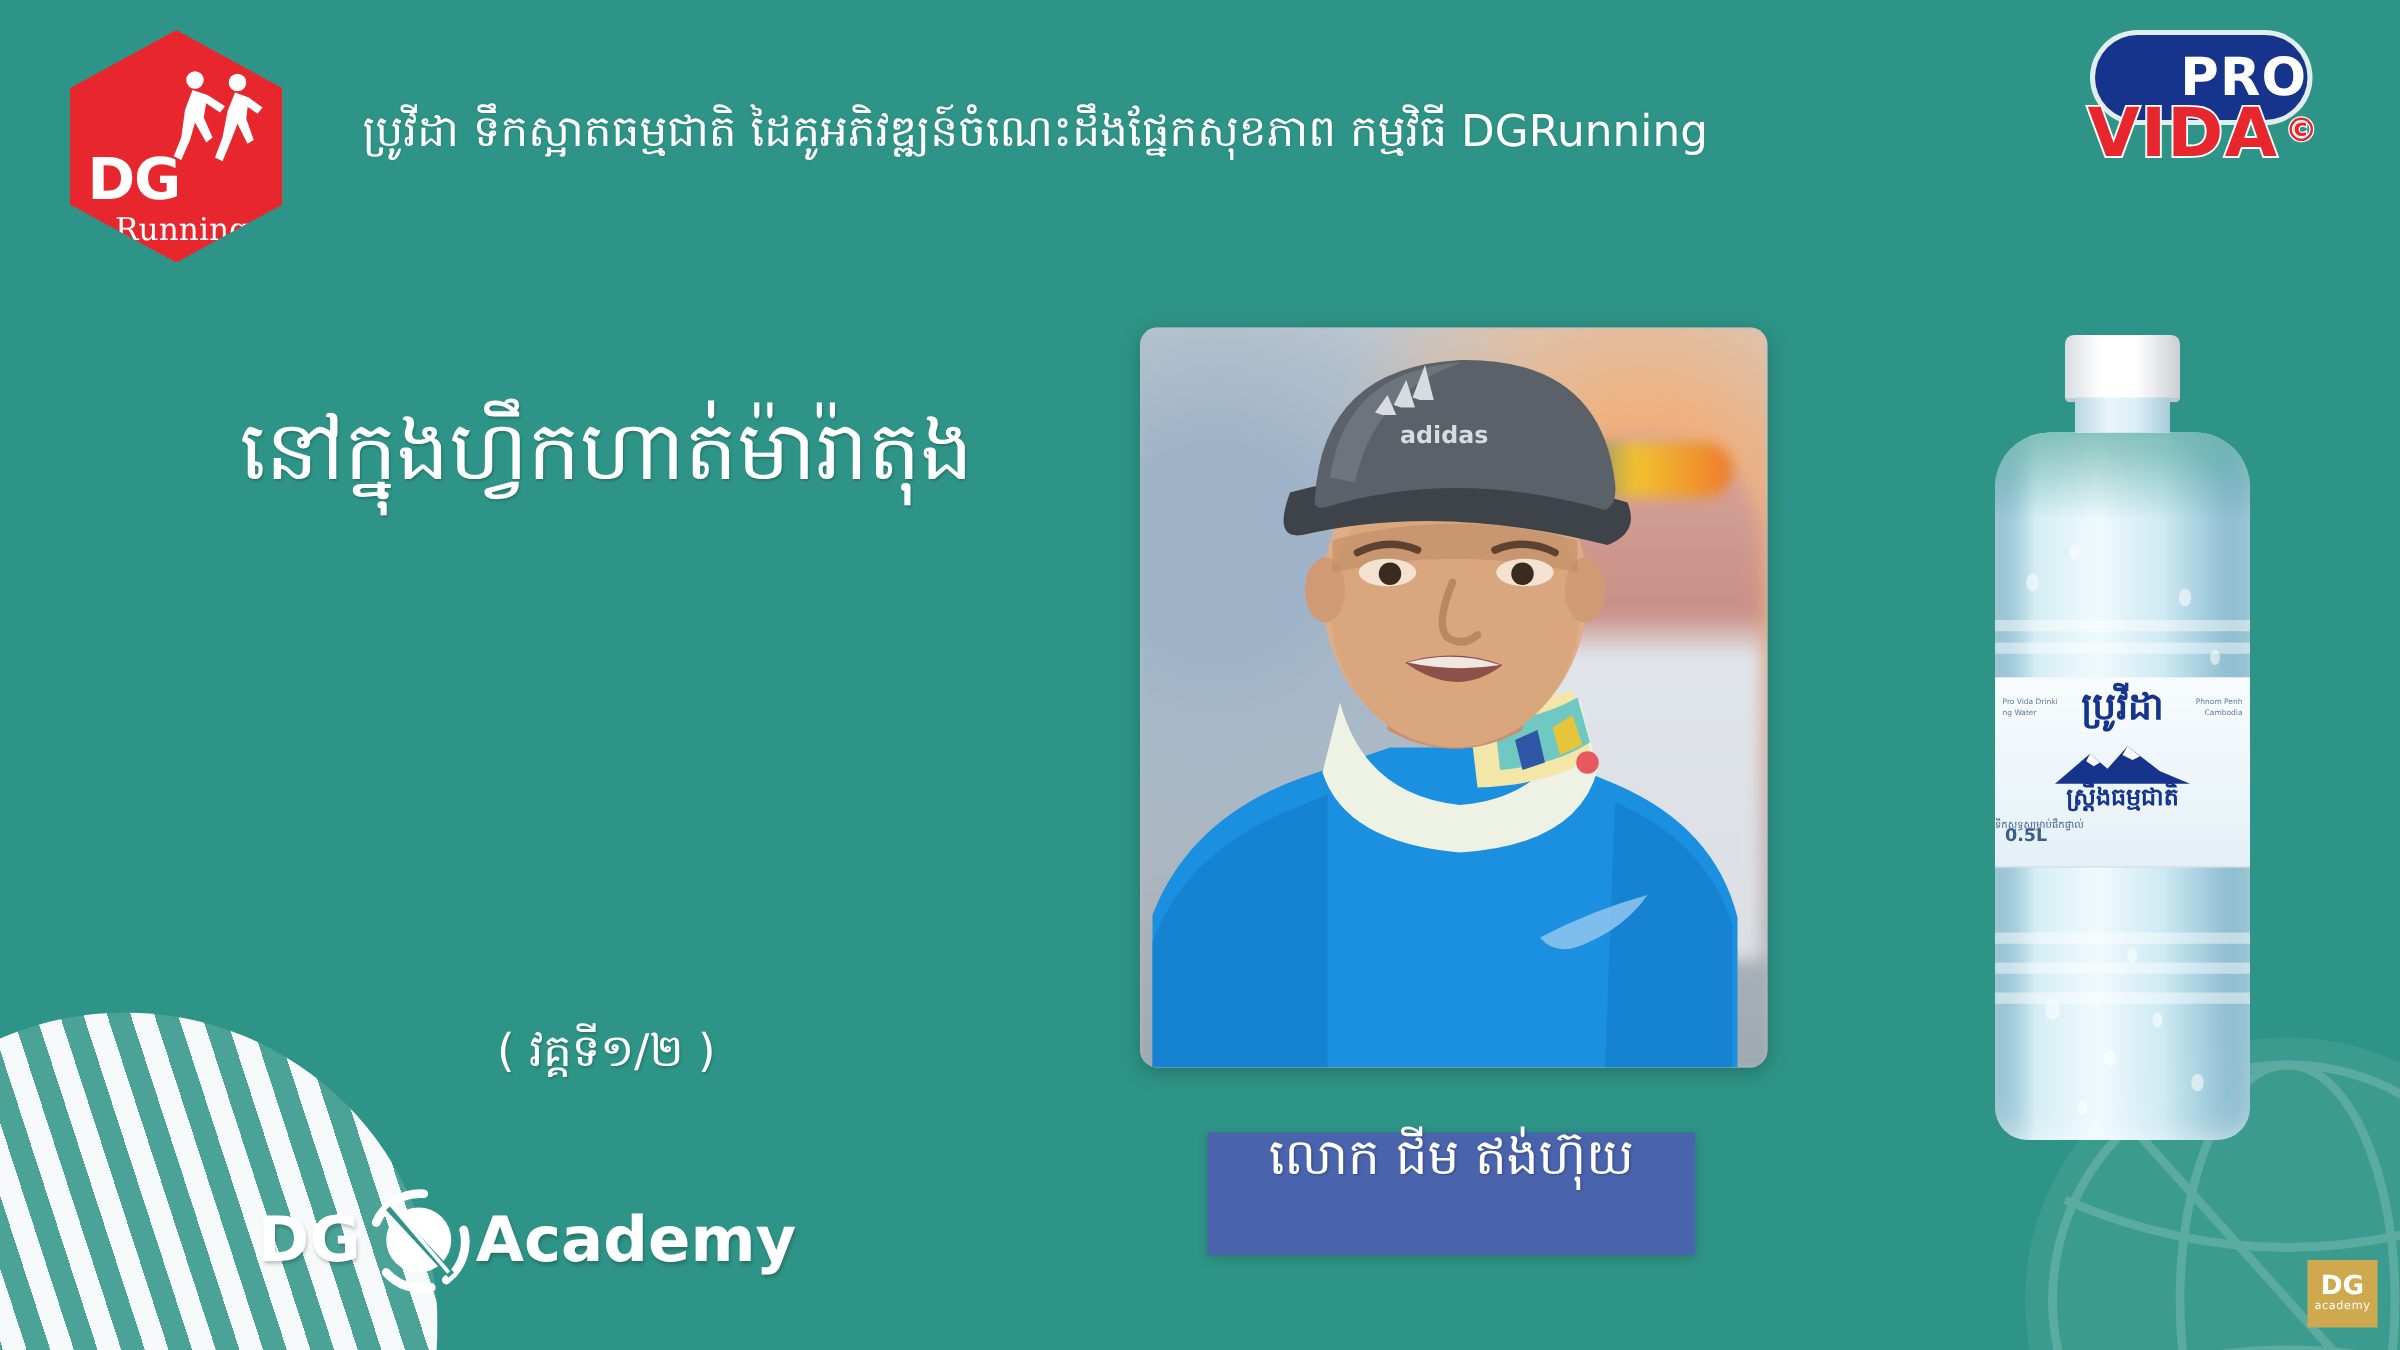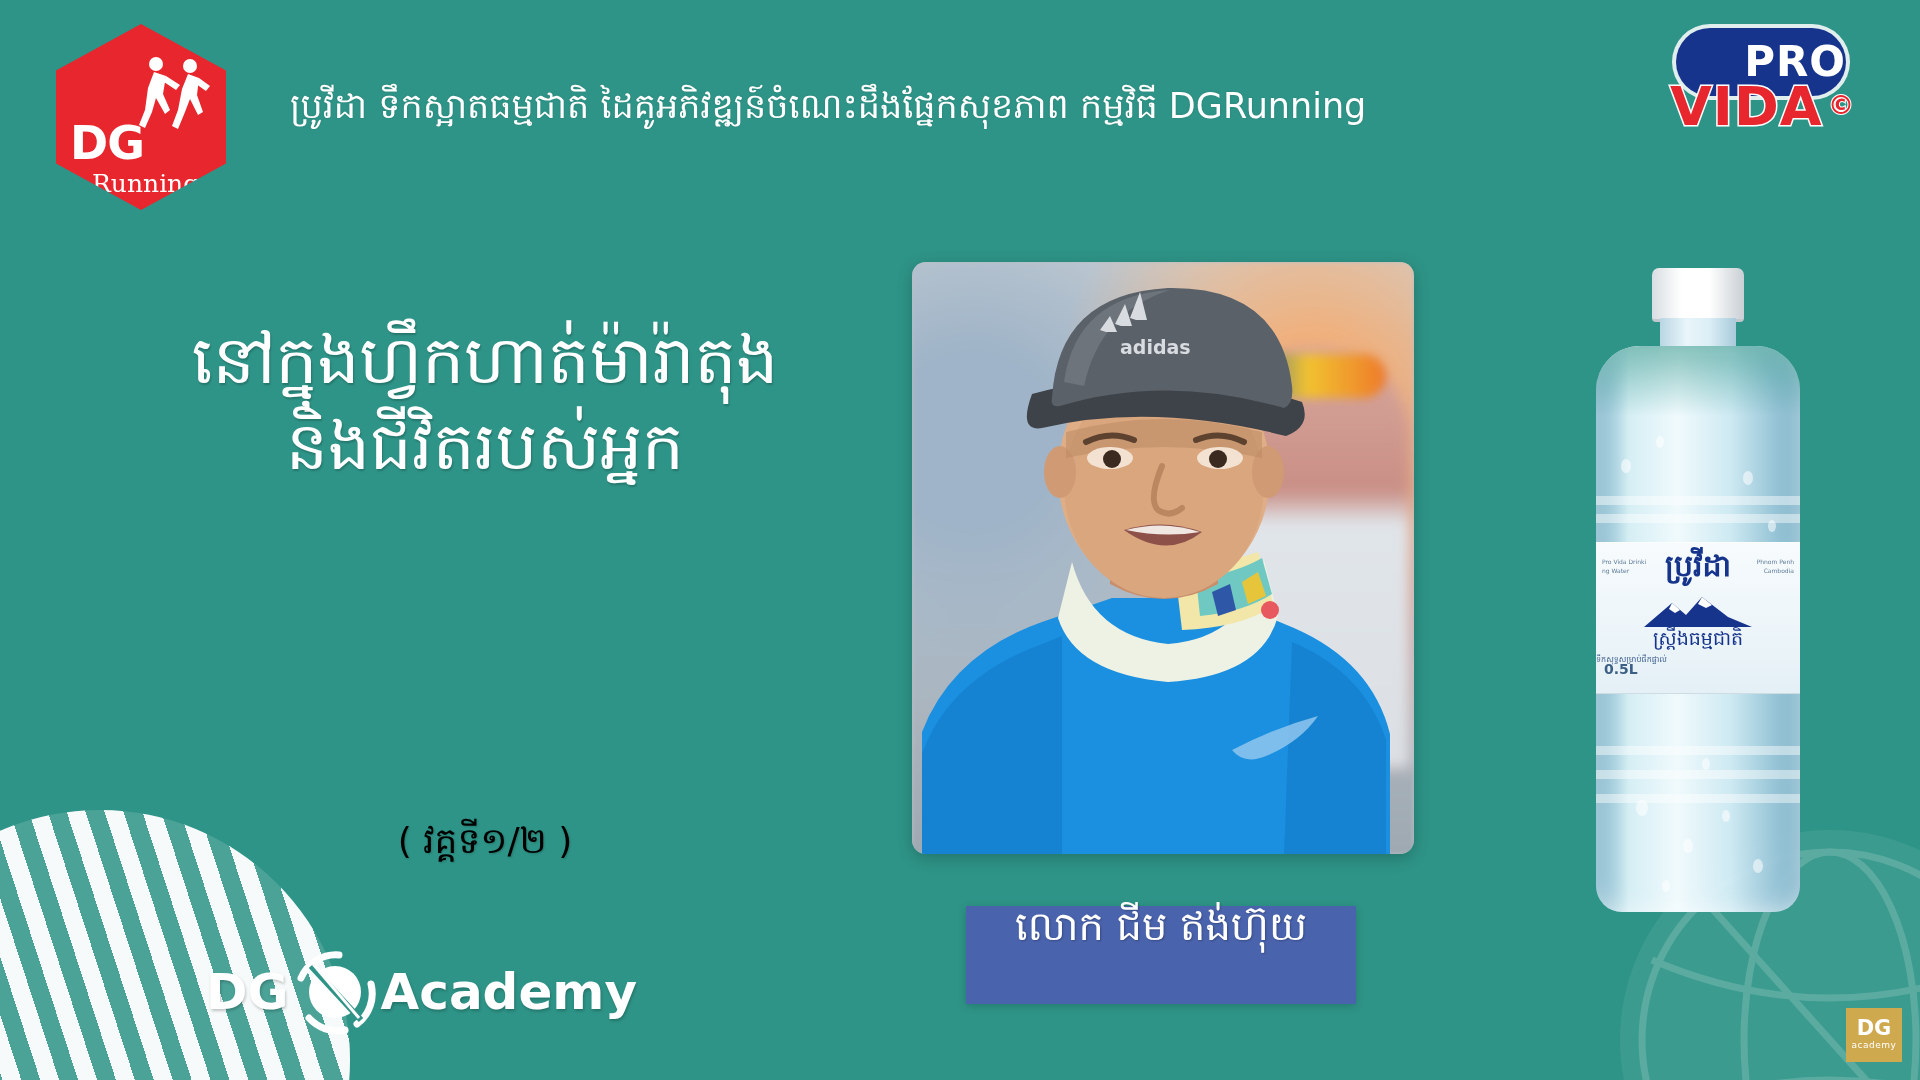--- a/index.html
+++ b/index.html
@@ -132,21 +132,21 @@
   }
   .headline .l1 { display: block; }
   .headline .l2 { display: block; }
   .headline .l3 { display: block; }
   .headline .l4 { display: block; }
   .sub-episode {
     position: absolute;
     left: 40px; top: 818px;
     width: 890px;
     text-align: center;
-    color: #000000;
+    color: #ffffff;
     font-size: 36px;
     text-shadow: 1px 1px 2px rgba(0,0,0,.18);
   }
 
   
   .photo-frame {
     position: absolute;
     left: 912px; top: 262px;
     width: 502px; height: 592px;
     border-radius: 14px;
@@ -236,21 +236,21 @@
     position: absolute; left: 50%; top: 52px;
     transform: translateX(-50%);
     width: 112px; height: 34px;
   }
   .lbl-sub {
     position: absolute; left: 0; right: 0; top: 86px;
     text-align: center;
     color: #16348c;
     font-size: 19px;
     line-height: 1;
-    font-weight: 400;
+    font-weight: 700;
   }
   .lbl-fine {
     position: absolute; left: 0; right: 0; top: 112px;
     text-align: left;
     color: #41618f;
     font-size: 8px;
     line-height: 1.2;
   }
   .lbl-size {
     position: absolute; left: 8px; top: 118px;
@@ -353,21 +353,20 @@
       <div class="pv-pro">
         <span>PRO</span>
       </div>
       <div class="pv-vida">VIDA</div>
       <div class="pv-c">©</div>
     </div>
   </div>
 
   <div class="headline">
     <span class="l3">នៅក្នុងហ្វឹកហាត់ម៉ារ៉ាតុង</span>
-    <span class="l4">និងជីវិតរបស់អ្នក</span>
   </div>
   <div class="sub-episode">( វគ្គទី១/២ )</div>
 
   <div class="photo-frame">
     <div class="photo-bg"></div>
     <div class="bg-runner"></div>
     <div class="bg-visor"></div>
 
     <svg class="runner" viewBox="0 0 502 592">
 

